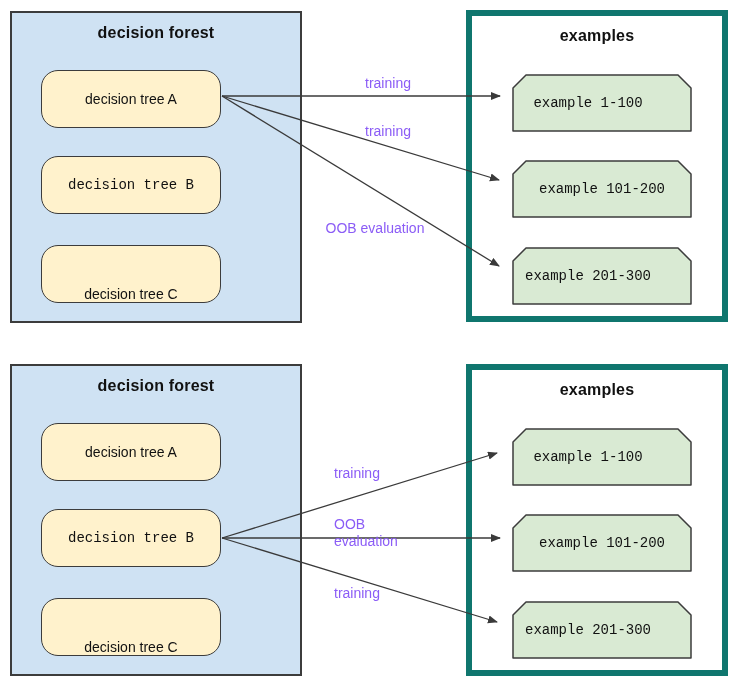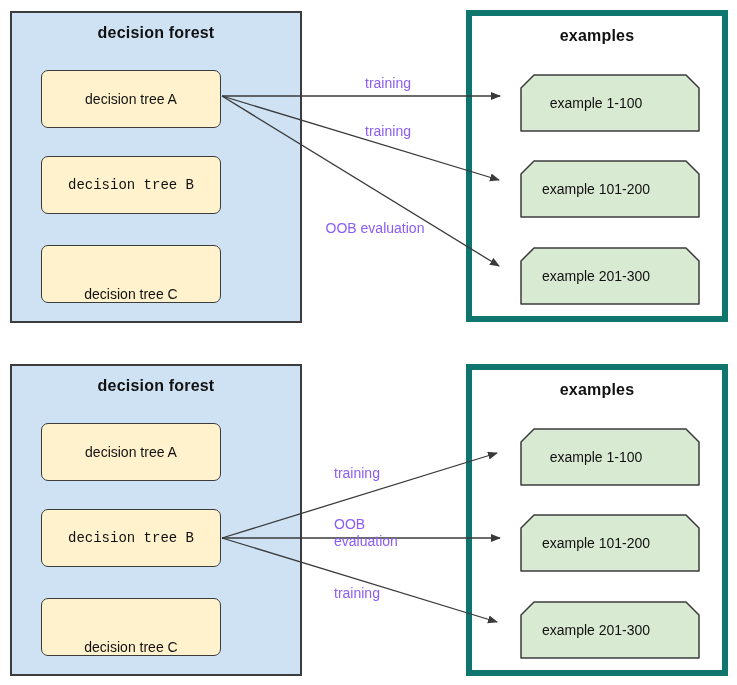--- a/index.html
+++ b/index.html
@@ -45,37 +45,38 @@
     letter-spacing: 0.2px;
   }
   .tree-node {
     position: absolute;
     left: 29px;
     width: 180px;
     height: 58px;
     box-sizing: border-box;
     background: #fff2cc;
     border: 1.5px solid #3c3c3c;
-    border-radius: 7px;
+    border-radius: 17px;
     display: flex;
     align-items: center;
     justify-content: center;
     font-size: 14px;
   }
   .tree-1 { top: 57px; }
   .tree-2 { top: 143px; font-family: Liberation Mono, monospace; }
   .tree-3 { top: 232px; align-items: flex-end; }
   .example-node {
     position: absolute;
-    left: 48px;
+    left: 40px;
     width: 152px;
     height: 58px;
+    font-family: Liberation Mono, monospace;
   }
   .ex-1 { top: 58px; }
-  .ex-2 { top: 144px; }
+  .ex-2 { top: 144px; padding-left: 28px; }
   .ex-3 { top: 231px; }
   .example-node svg.shape {
     position: absolute;
     left: 0; top: 0;
     width: 180px; height: 58px;
     display: block;
   }
   .example-node .label {
     position: absolute;
     left: 0; top: 0;

